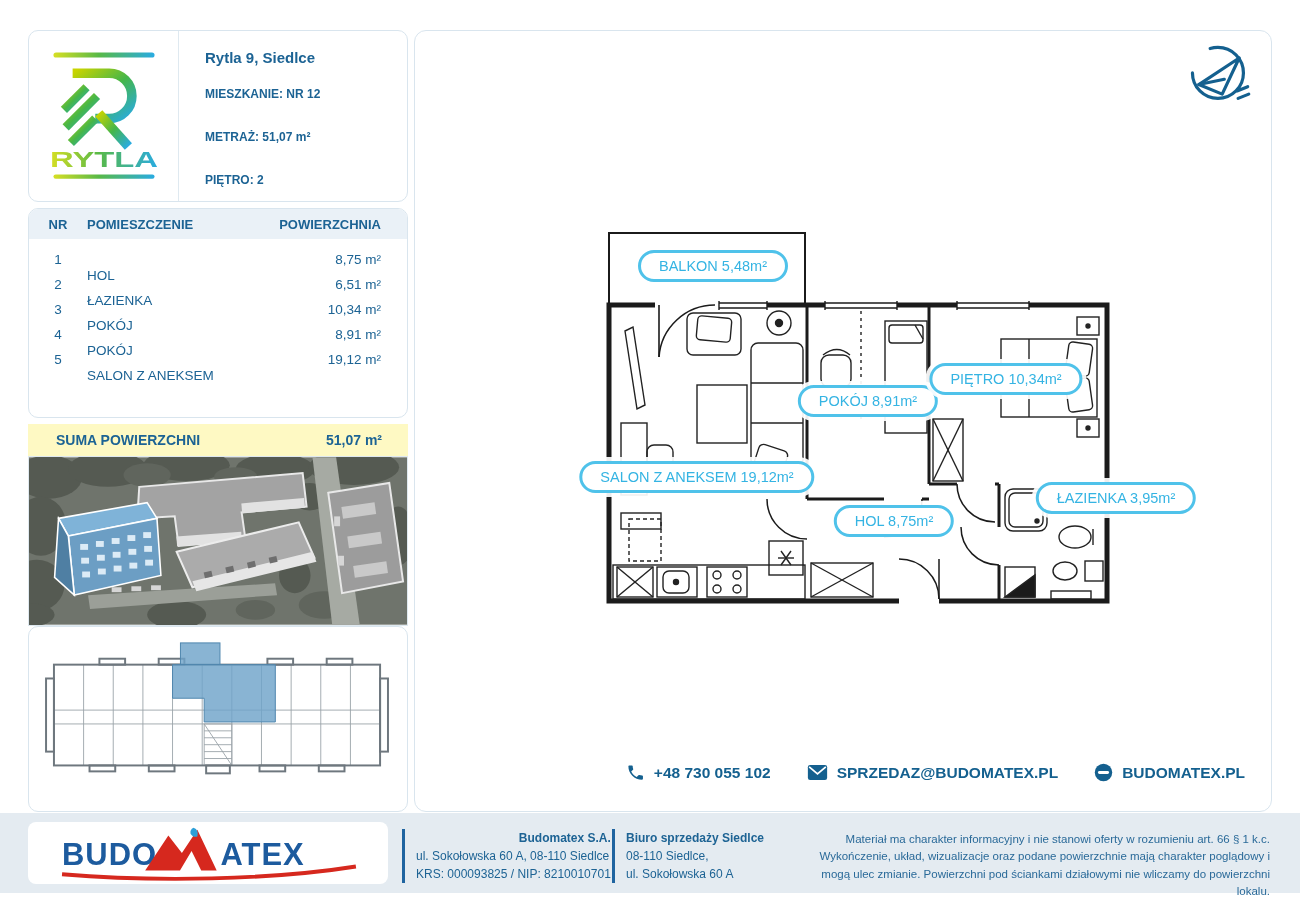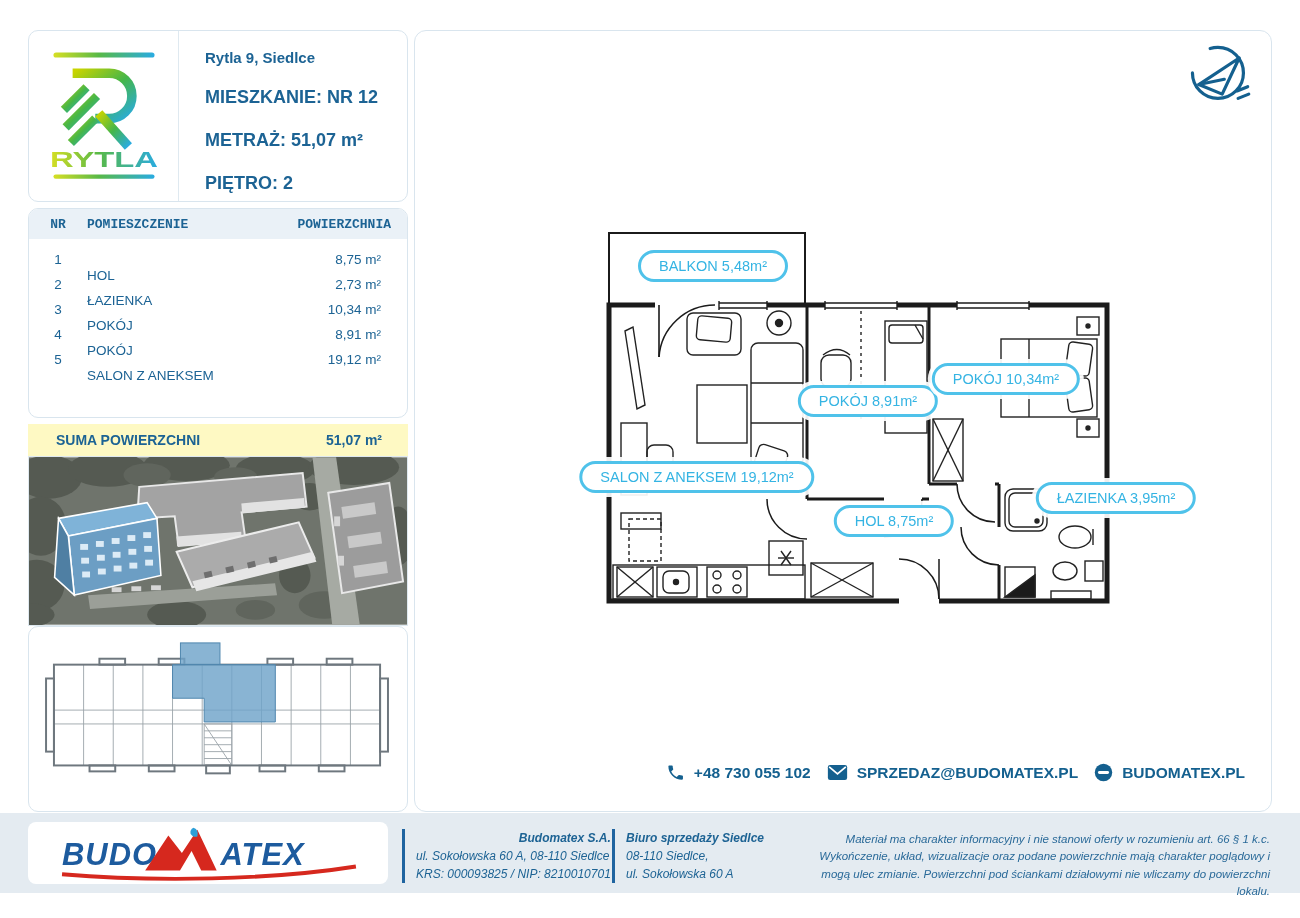--- a/index.html
+++ b/index.html
@@ -11,29 +11,29 @@
   }
   .card { background:#fff; border:1px solid #d9e5ee; border-radius:10px; }
 
   
   .left-col { position:absolute; left:28px; top:30px; width:380px; height:782px; }
 
   .top-card { position:absolute; left:0; top:0; width:380px; height:172px; display:flex; }
   .logo-sec { width:150px; border-right:1px solid #dfe9f0; display:flex; align-items:center; justify-content:center; }
   .info-sec { flex:1; position:relative; padding:18px 10px 10px 26px; }
   .addr-line { font-size:15px; font-weight:bold; color:#1c6394; }
-  .hdr-line { position:absolute; left:26px; font-size:18px; color:#1c6394; white-space:nowrap; }
+  .hdr-line { position:absolute; left:26px; font-size:12px; color:#1c6394; white-space:nowrap; }
   .hdr-line .lbl { font-weight:600; }
   .hdr-line .val { font-weight:800; }
 
   .table-card { position:absolute; left:0; top:178px; width:380px; height:210px; overflow:hidden; }
-  .thead { display:flex; align-items:center; height:30px; background:#eaf1f7; font-size:13px; font-weight:bold; color:#1c6394;font-family:Liberation Mono, monospace; }
+  .thead { display:flex; align-items:center; height:30px; background:#eaf1f7; font-size:13px; font-weight:bold; color:#1c6394; }
   .th-nr { width:58px; text-align:center; }
   .th-room { flex:1; }
-  .th-area { width:137px; text-align:right; padding-right:16px; }
+  .th-area { width:137px; text-align:right; padding-right:26px; }
   .trow { display:flex; align-items:center; height:25px; font-size:13.5px; color:#1c6394; }
   .tbody { padding-top:8px; }
   .td-nr { width:58px; text-align:center; }
   .td-room { flex:1;margin-top:32px; }
   .td-area { width:120px; text-align:right; padding-right:26px; }
 
   .suma-band { position:absolute; left:0; top:394px; width:380px; height:32px; background:#fef9c3;
     display:flex; align-items:center; justify-content:space-between; padding:0 26px 0 28px;
     font-size:14px; font-weight:bold; color:#1c6394; }
 
@@ -44,26 +44,26 @@
   .main-panel { position:absolute; left:414px; top:30px; width:858px; height:782px;
     background:#fff; border:1px solid #d9e5ee; border-radius:12px; }
   .compass { position:absolute; right:18px; top:10px; width:68px; height:68px; }
   .plan-wrap { position:absolute; left:184px; top:196px; width:520px; height:390px; }
 
   .pill { position:absolute; transform:translate(-50%,-50%); background:#fff;
     border:3px solid #4fc2ea; border-radius:40px; padding:5px 18px;
     color:#35b4e3; font-size:14.5px; font-weight:normal; white-space:nowrap;
     box-shadow:0 0 0 4px rgba(255,255,255,0.92); }
 
-  .contact-row { position:absolute; right:26px; top:732px; display:flex; align-items:center; gap:16px; }
+  .contact-row { position:absolute; right:26px; top:732px; display:flex; align-items:center; gap:36px; }
   .contact-item { display:flex; align-items:center; gap:9px; font-size:15.5px; font-weight:bold; color:#14608f; }
   .contact-item svg { display:block; }
 
   
-  .footer-band { position:absolute; left:0; top:813px; width:1300px; height:80px; background:#e4ebf1;font-style:italic; }
+  .footer-band { position:absolute; left:0; top:813px; width:1300px; height:80px; background:#e4ebf1; }
   .footer-logo-card { position:absolute; left:28px; top:9px; width:360px; height:62px;
     background:#fff; border-radius:8px; display:flex; align-items:center; justify-content:center; }
   .addr-block { position:absolute; top:16px; border-left:3px solid #1f64a0; padding-left:11px;
     font-size:12px; line-height:1.5; color:#1d6394; }
   .addr-block .b { font-weight:bold;text-align:right; }
   .addr-company { left:402px; }
   .addr-office { left:612px; }
   .disclaimer { position:absolute; right:30px; top:18px; width:480px; text-align:right;
     font-size:11.5px; line-height:1.5; color:#2a6a99; }
 </style>
@@ -128,21 +128,21 @@
       </div>
       <div class="tbody">
         <div class="trow">
           <div class="td-nr">1</div>
           <div class="td-room">HOL</div>
           <div class="td-area">8,75 m²</div>
         </div>
         <div class="trow">
           <div class="td-nr">2</div>
           <div class="td-room">ŁAZIENKA</div>
-          <div class="td-area">2,73 m²</div>
+          <div class="td-area">6,51 m²</div>
         </div>
         <div class="trow">
           <div class="td-nr">3</div>
           <div class="td-room">POKÓJ</div>
           <div class="td-area">10,34 m²</div>
         </div>
         <div class="trow">
           <div class="td-nr">4</div>
           <div class="td-room">POKÓJ</div>
           <div class="td-area">8,91 m²</div>
@@ -421,21 +421,21 @@
             <rect x="486" y="334" width="18" height="20"></rect>
           <rect x="406" y="340" width="30" height="30"></rect>
           <polygon points="406,370 436,370 436,348" fill="#1b1b1b"></polygon>
           <rect x="452" y="364" width="40" height="8"></rect>
         </g>
       </svg>
     </div>
 
     <div class="pill" style="left:298px; top:235px;">BALKON 5,48m²</div>
     <div class="pill" style="left:453px; top:370px;">POKÓJ 8,91m²</div>
-    <div class="pill" style="left:591px; top:348px;">POKÓJ 10,34m²</div>
+    <div class="pill" style="left:591px; top:348px;">PIĘTRO 10,34m²</div>
     <div class="pill" style="left:282px; top:446px;">SALON Z ANEKSEM 19,12m²</div>
     <div class="pill" style="left:479px; top:490px;">HOL 8,75m²</div>
     <div class="pill" style="left:701px; top:467px;">ŁAZIENKA 3,95m²</div>
 
     <div class="contact-row">
       <div class="contact-item">
         <svg width="19" height="19" viewBox="0 0 24 24">
           <path fill="#14608f" d="M6.6,10.8c1.5,3,3.9,5.4,6.9,6.9l2.3-2.3c0.3-0.3,0.7-0.4,1-0.2c1.1,0.4,2.4,0.6,3.6,0.6 c0.6,0,1,0.4,1,1V20c0,0.6-0.4,1-1,1C10.6,21,3,13.4,3,4c0-0.6,0.4-1,1-1h3.5c0.6,0,1,0.4,1,1c0,1.3,0.2,2.5,0.6,3.6 c0.1,0.3,0,0.7-0.2,1L6.6,10.8z"></path>
         </svg>
         <span>+48 730 055 102</span>

